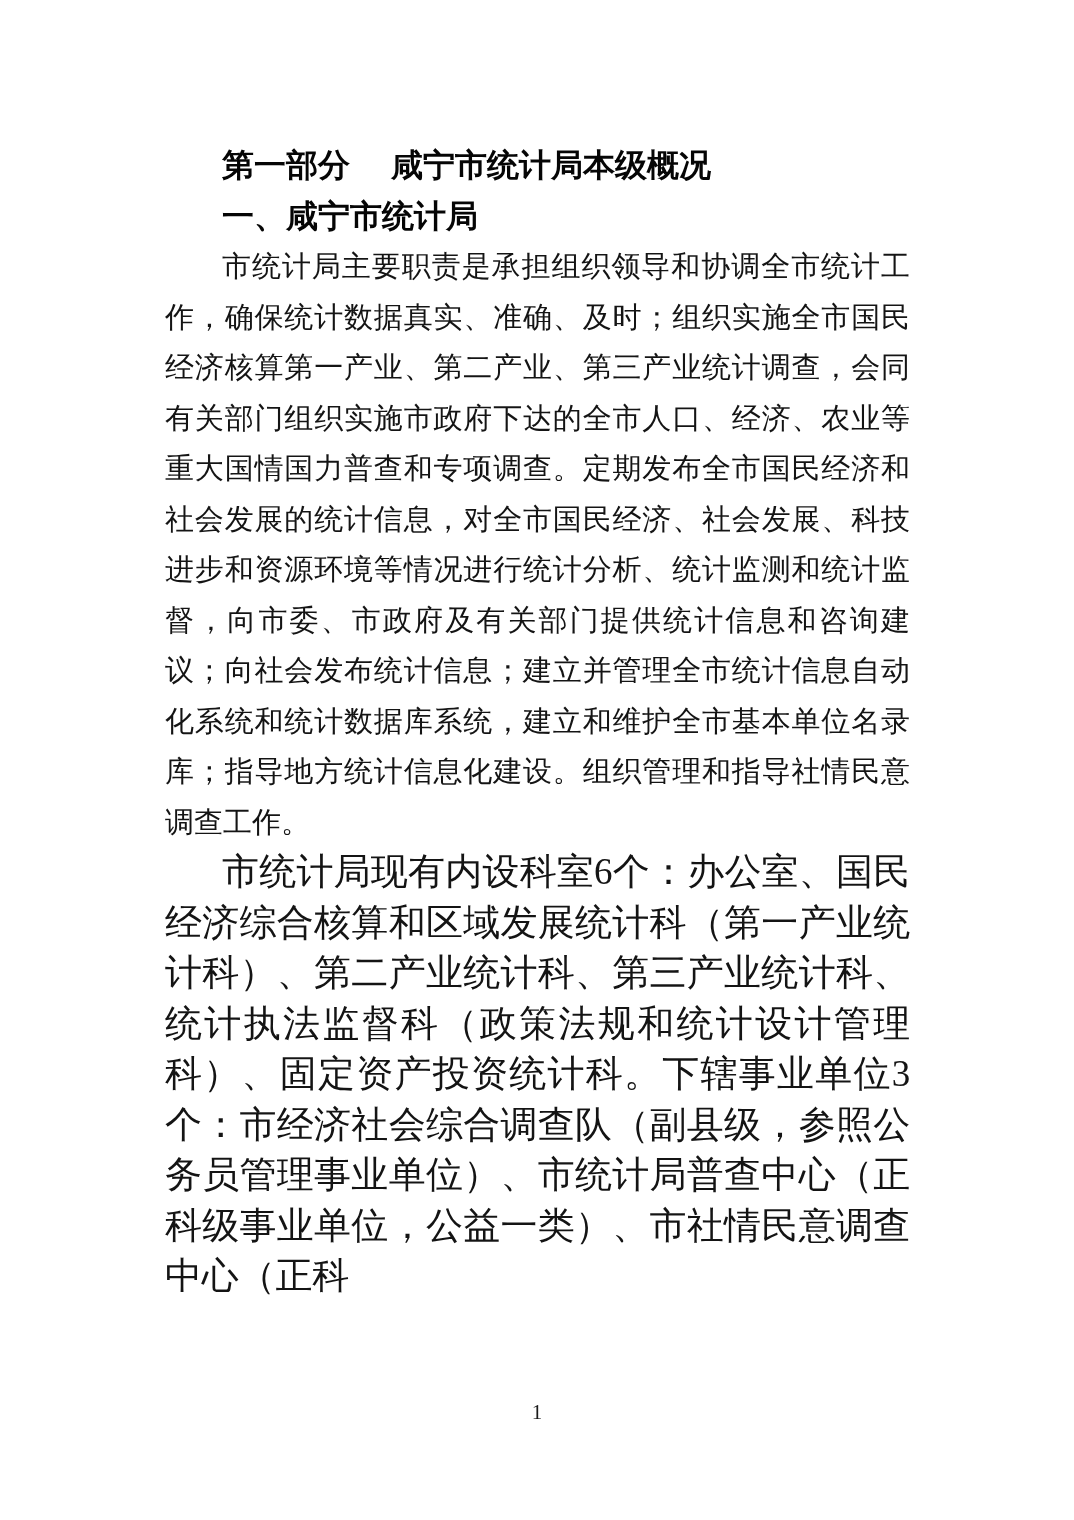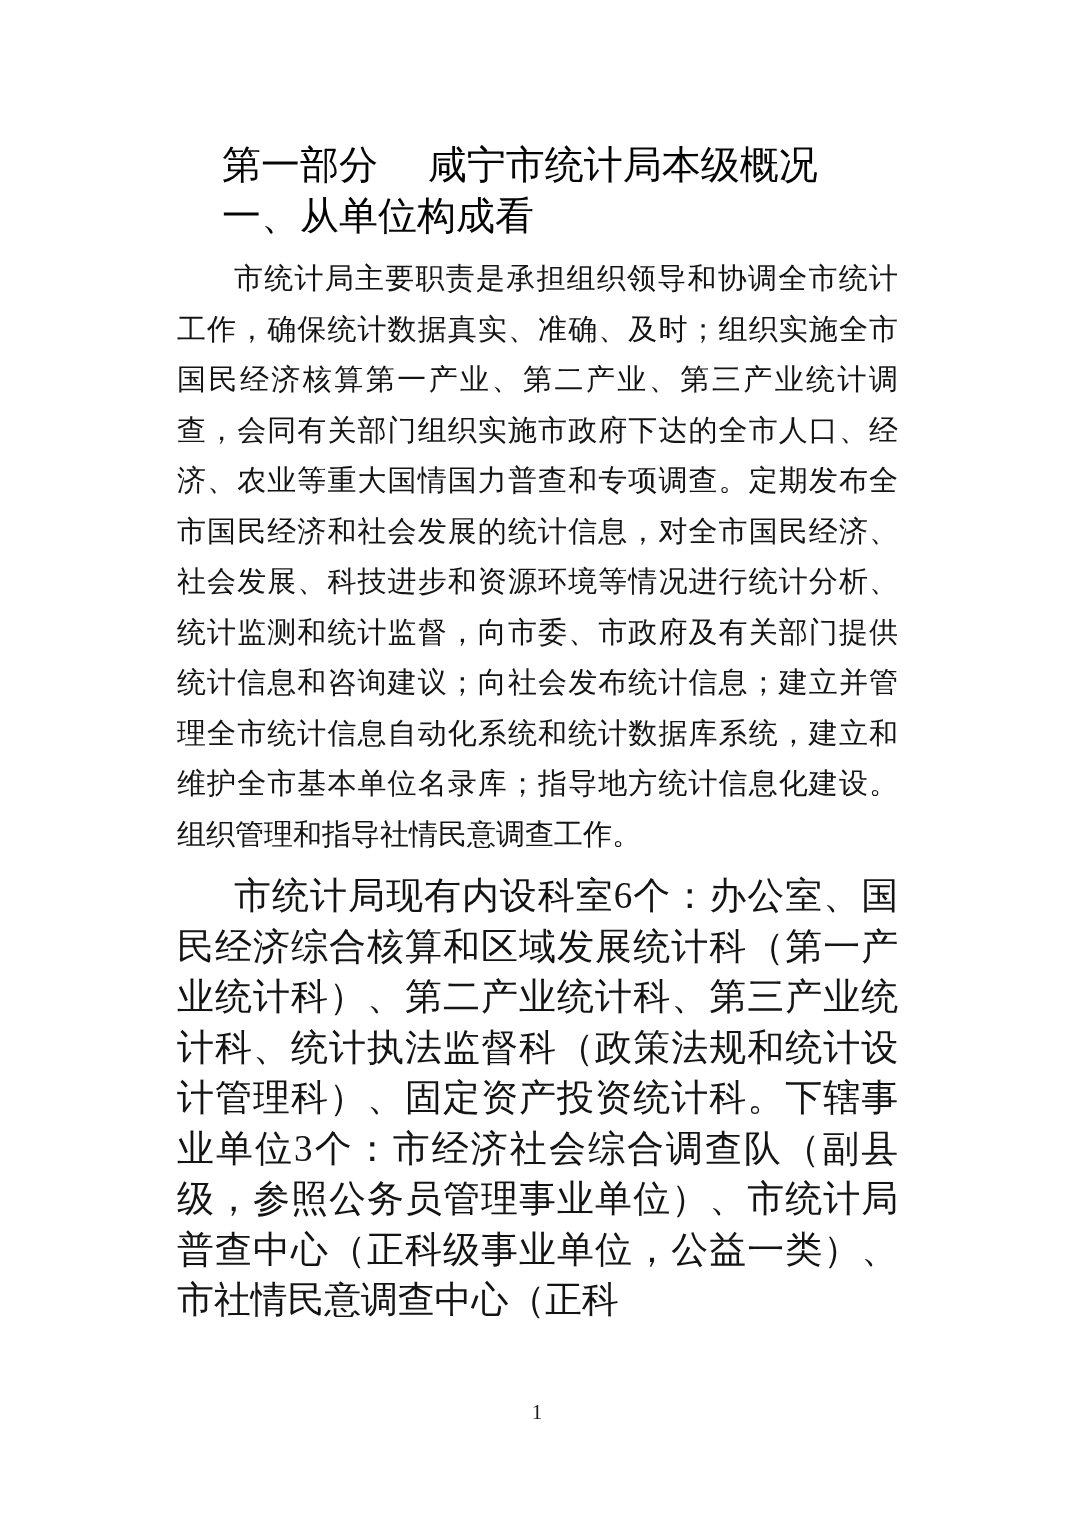--- a/index.html
+++ b/index.html
@@ -17,29 +17,29 @@
   }
   .content {
     position: absolute;
     left: 165px;
     top: 140px;
     width: 745px;
   }
   .heading-1, .heading-2 {
     margin: 0;
     font-family: "Liberation Sans", sans-serif;
-    font-weight: 400;
-    font-size: 39px;
+    font-weight: 700;
+    font-size: 32px;
     line-height: 50.5px;
     text-indent: 57px;
     color: #050505;
     white-space: pre-wrap;
   }
   .body-p {
-    margin: 12px;
+    margin: 0;
     font-family: "Liberation Serif", serif;
     font-size: 29px;
     line-height: 50.5px;
     text-align: justify;
     text-justify: inter-character;
     text-indent: 57px;
     color: #141414;
   }
   .body-p.tight {
     font-size: 37px;
@@ -55,18 +55,18 @@
     font-size: 21px;
     color: #1a1a1a;
   }
 </style>
 </head>
 <body>
 
 <div class="page">
   <div class="content">
     <div class="heading-1">第一部分　 咸宁市统计局本级概况</div>
-    <div class="heading-2">一、从单位构成看</div>
+    <div class="heading-2">一、咸宁市统计局</div>
     <p class="body-p">市统计局主要职责是承担组织领导和协调全市统计工作，确保统计数据真实、准确、及时；组织实施全市国民经济核算第一产业、第二产业、第三产业统计调查，会同有关部门组织实施市政府下达的全市人口、经济、农业等重大国情国力普查和专项调查。定期发布全市国民经济和社会发展的统计信息，对全市国民经济、社会发展、科技进步和资源环境等情况进行统计分析、统计监测和统计监督，向市委、市政府及有关部门提供统计信息和咨询建议；向社会发布统计信息；建立并管理全市统计信息自动化系统和统计数据库系统，建立和维护全市基本单位名录库；指导地方统计信息化建设。组织管理和指导社情民意调查工作。</p>
     <p class="body-p tight">市统计局现有内设科室6个：办公室、国民经济综合核算和区域发展统计科（第一产业统计科）、第二产业统计科、第三产业统计科、统计执法监督科（政策法规和统计设计管理科）、固定资产投资统计科。下辖事业单位3个：市经济社会综合调查队（副县级，参照公务员管理事业单位）、市统计局普查中心（正科级事业单位，公益一类）、市社情民意调查中心（正科</p>
   </div>
   <div class="footer">1</div>
 </div>
 
 </body></html>

